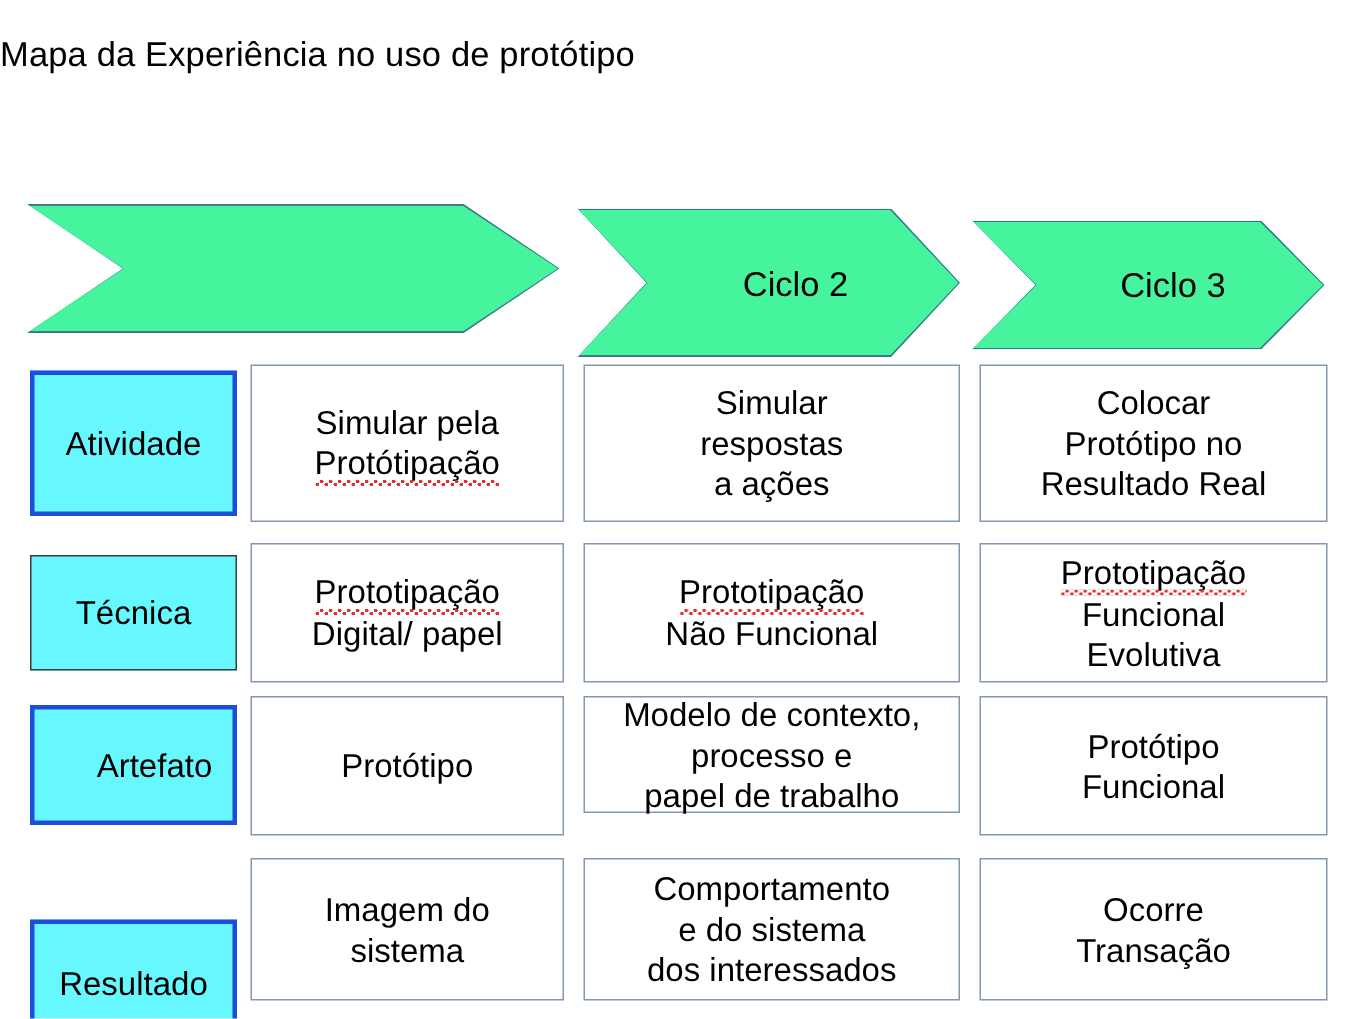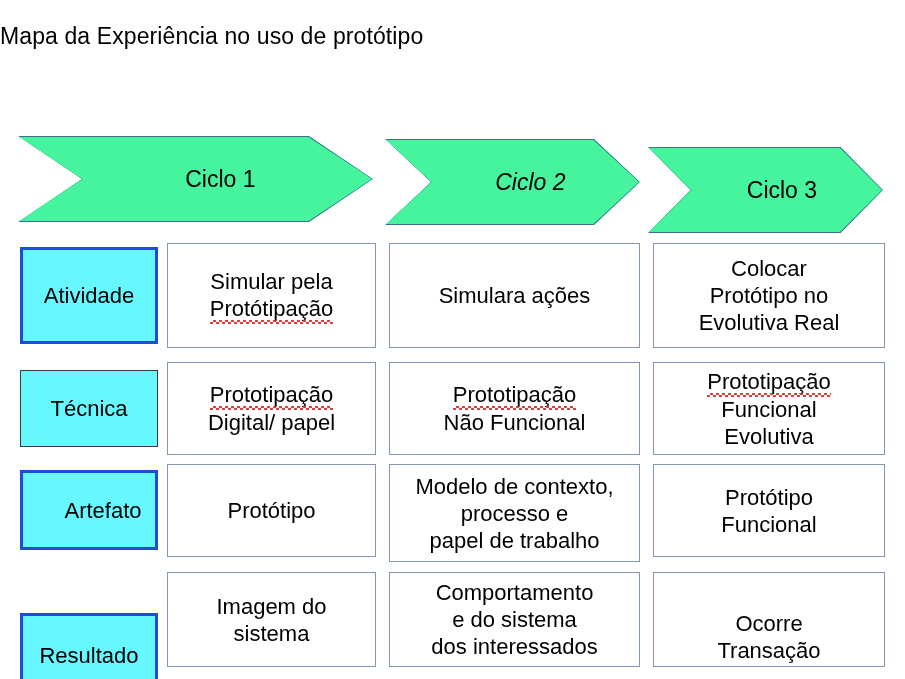--- a/index.html
+++ b/index.html
@@ -109,49 +109,49 @@
 </style>
 </head>
 <body>
 
 <div class="page-title">Mapa da Experiência no uso de protótipo</div>
 
 <div id="chevron-band">
     <div class="chevron" style="left: 18px; top: 136px; width: 355px; height: 86px;">
       <div class="chevron-border"></div>
       <div class="chevron-fill"></div>
-      <span class="chevron-label">Ciclo 1</span>
     </div>
-    <div class="chevron" style="left: 385px; top: 139px; width: 255px; height: 86px; font-style: italic;">
+    <div class="chevron" style="left: 385px; top: 139px; width: 255px; height: 99px;">
       <div class="chevron-border"></div>
       <div class="chevron-fill"></div>
       <span class="chevron-label">Ciclo 2</span>
     </div>
     <div class="chevron" style="left: 648px; top: 147px; width: 235px; height: 86px;">
       <div class="chevron-border"></div>
       <div class="chevron-fill"></div>
       <span class="chevron-label">Ciclo 3</span>
     </div>
   </div>
 <div id="grid">
     <div class="cell label" style="left: 20px; top: 247px; width: 138px; height: 97px;">
       <span class="txt">Atividade</span>
     </div>
     <div class="cell" style="left: 167px; top: 243px; width: 209px; height: 105px; flex-direction: column;">
       <span class="txt">Simular pela</span>
       <span class="txt"><span class="sq">Protótipação</span></span>
     </div>
-    <div class="cell" style="left: 389px; top: 243px; width: 251px; height: 105px; ">
+    <div class="cell" style="left: 389px; top: 243px; width: 251px; height: 105px; flex-direction: column;">
       <span class="txt">Simular</span>
+      <span class="txt">respostas</span>
       <span class="txt">a ações</span>
     </div>
     <div class="cell" style="left: 653px; top: 243px; width: 232px; height: 105px; flex-direction: column;">
       <span class="txt">Colocar</span>
       <span class="txt">Protótipo  no</span>
-      <span class="txt">Evolutiva Real</span>
+      <span class="txt">Resultado Real</span>
     </div>
     <div class="cell label dark-border" style="left: 20px; top: 370px; width: 138px; height: 77px;">
       <span class="txt">Técnica</span>
     </div>
     <div class="cell" style="left: 167px; top: 362px; width: 209px; height: 93px; flex-direction: column;">
       <span class="txt"><span class="sq">Prototipação</span></span>
       <span class="txt">Digital/ papel</span>
     </div>
     <div class="cell" style="left: 389px; top: 362px; width: 251px; height: 93px; flex-direction: column;">
       <span class="txt"><span class="sq">Prototipação</span></span>
@@ -161,38 +161,38 @@
       <span class="txt"><span class="sq">Prototipação</span></span>
       <span class="txt">Funcional</span>
       <span class="txt">Evolutiva</span>
     </div>
     <div class="cell label" style="left: 20px; top: 470px; width: 138px; height: 80px; padding-left: 32px;">
       <span class="txt">Artefato</span>
     </div>
     <div class="cell" style="left: 167px; top: 464px; width: 209px; height: 93px; flex-direction: column;">
       <span class="txt">Protótipo</span>
     </div>
-    <div class="cell" style="left: 389px; top: 464px; width: 251px; height: 98px; flex-direction: column;">
+    <div class="cell" style="left: 389px; top: 464px; width: 251px; height: 78px; flex-direction: column;">
       <span class="txt">Modelo de contexto,</span>
       <span class="txt">processo e</span>
       <span class="txt">papel de trabalho</span>
     </div>
     <div class="cell" style="left: 653px; top: 464px; width: 232px; height: 93px; flex-direction: column;">
       <span class="txt">Protótipo</span>
       <span class="txt">Funcional</span>
     </div>
     <div class="cell label" style="left: 20px; top: 578px; width: 138px; height: 85px; margin-top: 35px;">
       <span class="txt">Resultado</span>
     </div>
     <div class="cell" style="left: 167px; top: 572px; width: 209px; height: 95px; flex-direction: column;">
       <span class="txt">Imagem do</span>
       <span class="txt">sistema</span>
     </div>
     <div class="cell" style="left: 389px; top: 572px; width: 251px; height: 95px; flex-direction: column;">
       <span class="txt">Comportamento</span>
       <span class="txt">e do sistema</span>
       <span class="txt">dos interessados</span>
     </div>
-    <div class="cell" style="left: 653px; top: 572px; width: 232px; height: 95px; flex-direction: column; justify-content: flex-end;">
+    <div class="cell" style="left: 653px; top: 572px; width: 232px; height: 95px; flex-direction: column;">
       <span class="txt">Ocorre</span>
       <span class="txt">Transação</span>
     </div>
   </div>
 
 </body></html>

